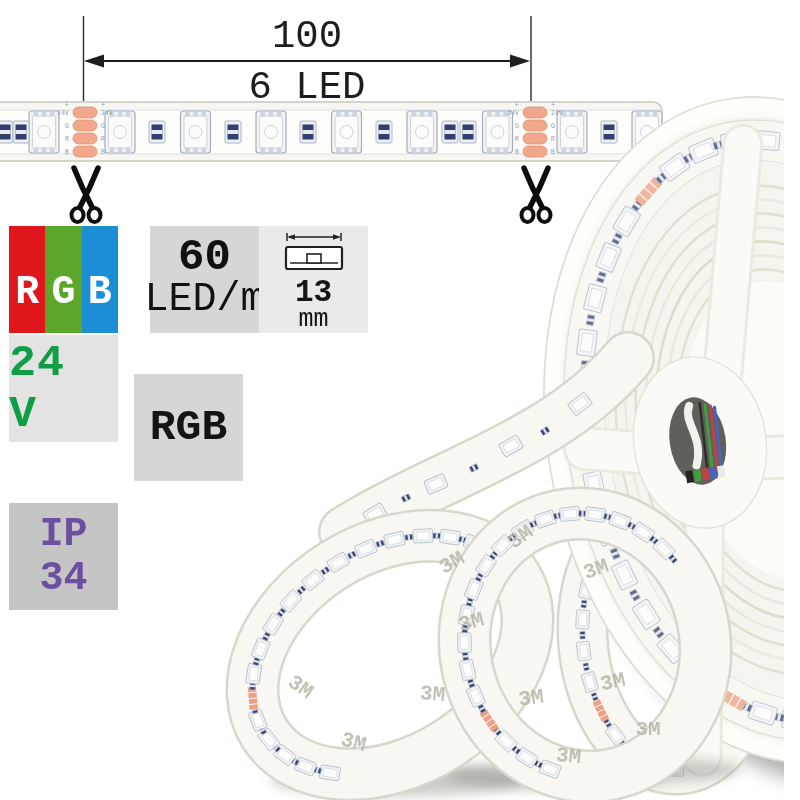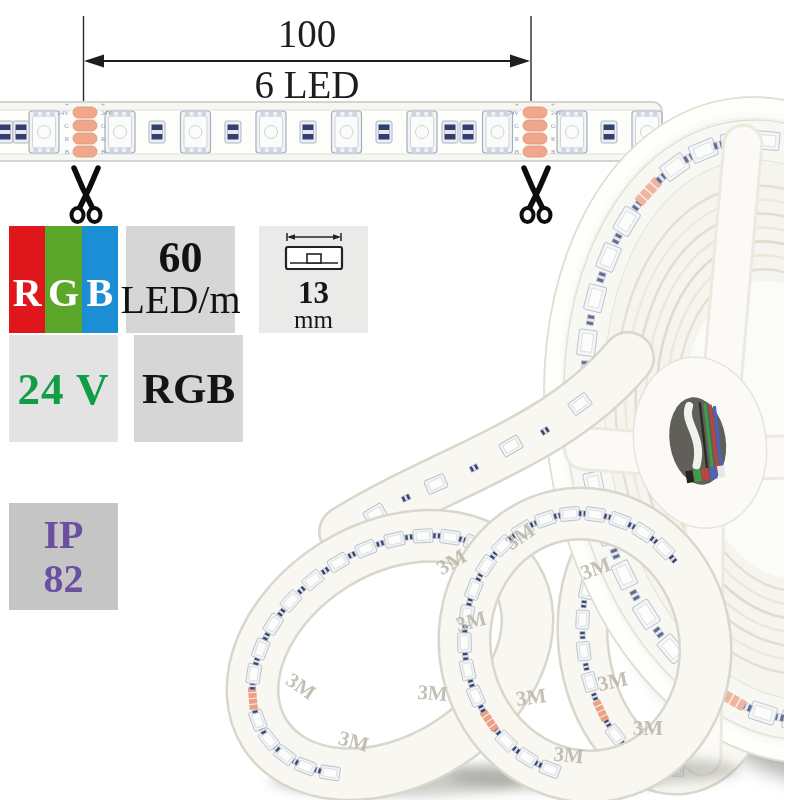--- a/index.html
+++ b/index.html
@@ -1,17 +1,17 @@
 <!DOCTYPE html>
 <html><head>
 <meta charset="utf-8">
 <style>
   html,body{margin:0;padding:0;background:#fff;}
   .stage{position:relative;width:784px;height:800px;background:#fff;overflow:hidden;
-         font-family:Liberation Serif, serif;border-radius:8px;}
+         font-family:Liberation Mono, monospace;border-radius:8px;}
   .stage svg.main{position:absolute;left:0;top:0;}
   .badges{position:absolute;left:0;top:0;width:100%;height:100%;}
   .badge{position:absolute;width:109px;height:107px;display:flex;flex-direction:column;
          align-items:center;justify-content:center;box-sizing:border-box;}
   
   .b-rgb{flex-direction:row;}
   .b-rgb .stripe{flex:1;height:100%;display:flex;align-items:center;justify-content:center;
                  padding-top:26px;box-sizing:border-box;}
   .s-red{background:#e0161d}.s-green{background:#5ca62a}.s-blue{background:#1b8ed6}
   .b-rgb .stripe span{font-size:40px;font-weight:bold;color:#ffffff;line-height:1;}
@@ -403,21 +403,21 @@
           <span>R</span>
         </div>
     <div class="stripe s-green">
           <span>G</span>
         </div>
     <div class="stripe s-blue">
           <span>B</span>
         </div>
   </div>
 
-  <div class="badge b-density" style="left:126px;top:226px;">
+  <div class="badge b-density" style="left:150px;top:226px;">
     <div class="big">60</div>
     <div class="unit">LED/m</div>
   </div>
 
   <div class="badge b-width" style="left:259px;top:226px;">
     <svg width="64" height="46" viewBox="0 0 64 46">
       <line x1="5" y1="2" x2="5" y2="10" stroke="#222" stroke-width="1.5"></line>
       <line x1="59" y1="2" x2="59" y2="10" stroke="#222" stroke-width="1.5"></line>
       <line x1="7" y1="6" x2="57" y2="6" stroke="#222" stroke-width="1.5"></line>
       <polygon points="5,6 13,3.2 13,8.8" fill="#222"></polygon>
@@ -427,24 +427,24 @@
       <rect x="25" y="23" width="14" height="9" fill="#ffffff" stroke="#222" stroke-width="1.6"></rect>
     </svg>
     <div class="big">13</div>
     <div class="unit">mm</div>
   </div>
 
   <div class="badge b-volt" style="left:9px;top:335px;">
     <div class="big">24 V</div>
   </div>
 
-  <div class="badge b-mode" style="left:134px;top:335px;">
+  <div class="badge b-mode" style="left:134px;top:374px;">
     <div class="big">RGB</div>
   </div>
 
   <div class="badge b-ip" style="left:9px;top:479px;margin-top:24px;">
     <div class="big">
       <div>IP</div>
-      <div>82</div>
+      <div>34</div>
     </div>
   </div>
 </div>
 </div>
 
 </body></html>

